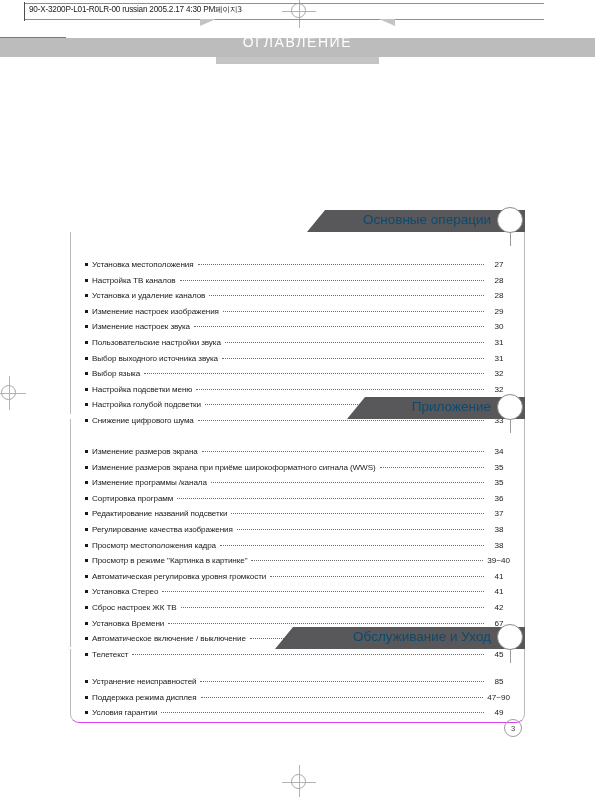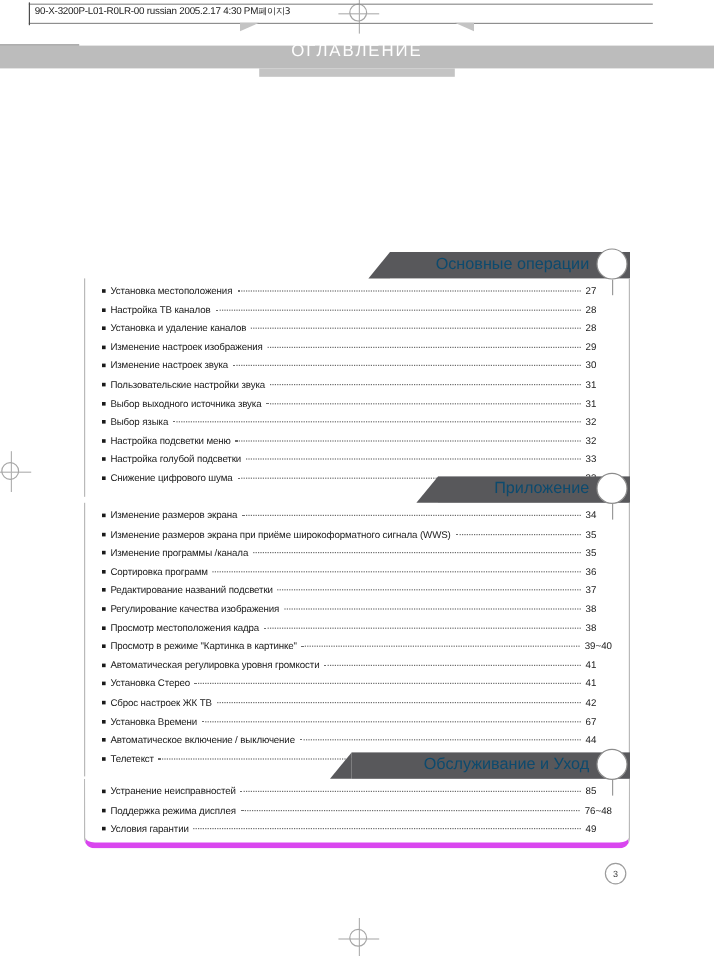--- a/index.html
+++ b/index.html
@@ -197,24 +197,24 @@
 
   
   .entries {
     position: relative;
     border-left: 1px solid #b9b9b9;
     border-right: 1px solid #b9b9b9;
     box-sizing: border-box;
     padding: 6px 14px 4px 14px;
   }
   .entries.last {
-    border-bottom: 5px solid #d946ef;
+    border-bottom: 1px solid #d946ef;
     border-bottom-left-radius: 9px;
     border-bottom-right-radius: 9px;
-    padding-bottom: 0;
+    padding-bottom: 20px;
   }
   .entry {
     display: flex;
     align-items: baseline;
     height: 15.6px;
     font-size: 8.1px;
     color: #1a1a1a;
     white-space: nowrap;
   }
   .entry-bullet {
@@ -235,22 +235,23 @@
     flex: 1 1 auto;
     margin: 0 4px;
     position: relative;
     top: -2px;
     border-bottom: 1px dotted #6b6b6b;
     min-width: 10px;
   }
   .entry-page {
     flex: 0 0 auto;
     font-family: "Liberation Sans", sans-serif;
-    text-align: left;
+    text-align: center;
     min-width: 22px;
+    margin-top: 22px;
   }
 
   
   .page-number {
     position: absolute;
     left: 504px;
     top: 719px;
     width: 18px;
     height: 18px;
     border: 1px solid #9d9d9d;
@@ -481,21 +482,21 @@
         <div class="entry">
           <span class="entry-bullet"></span>
           <span class="entry-title">Устранение неисправностей</span>
           <span class="entry-leader"></span>
           <span class="entry-page">85</span>
         </div>
         <div class="entry">
           <span class="entry-bullet"></span>
           <span class="entry-title">Поддержка режима дисплея</span>
           <span class="entry-leader"></span>
-          <span class="entry-page">76~48</span>
+          <span class="entry-page">47~90</span>
         </div>
         <div class="entry">
           <span class="entry-bullet"></span>
           <span class="entry-title">Условия гарантии</span>
           <span class="entry-leader"></span>
           <span class="entry-page">49</span>
         </div>
       </div>
     </div>
   </div>

